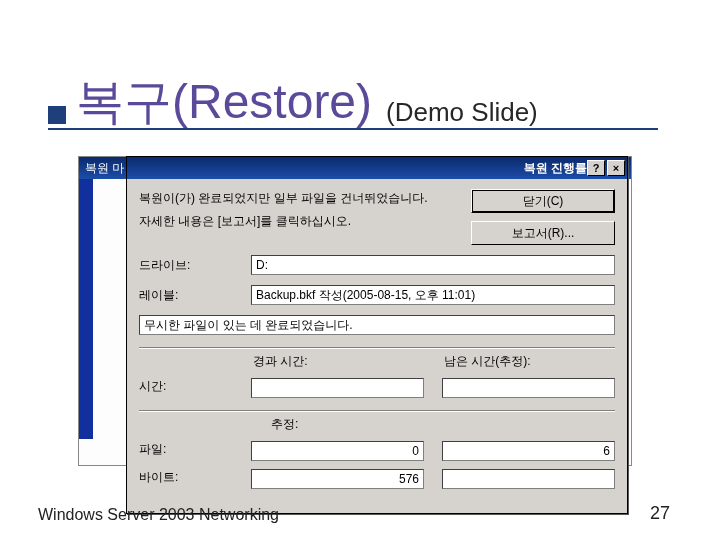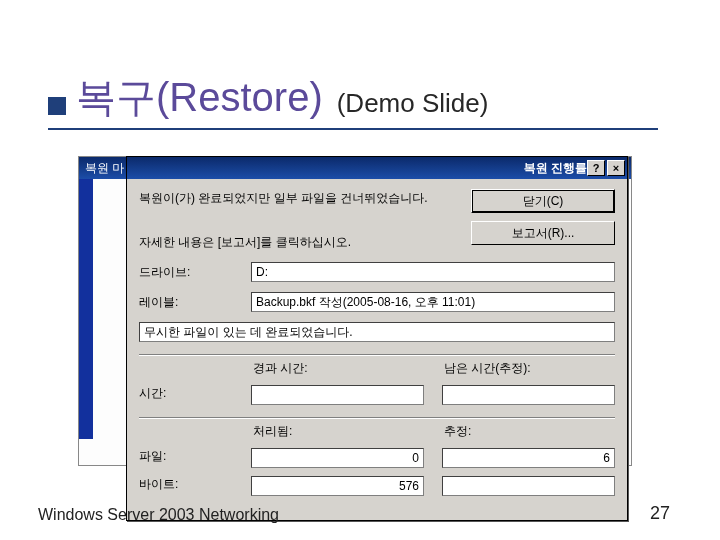--- a/index.html
+++ b/index.html
@@ -26,21 +26,21 @@
     margin-bottom: 10px;
   }
   .slide-header .line {
     position: absolute;
     top: 58px;
     left: 0;
     width: 610px;
     border-top: 2px solid #1f3f7a;
   }
   .slide-title-a {
-    font-size: 40px;
+    font-size: 48px;
     color: #5b4a9a;
     font-weight: 400;
   }
   .slide-title-b {
     font-size: 26px;
     color: #272727;
     margin-left: 14px;
     padding-bottom: 6px;
   }
   .footer-left {
@@ -212,35 +212,35 @@
     <span>복원 진행률</span>
     <div class="dlg-title-buttons">
       <div class="dlg-tbtn">?</div>
       <div class="dlg-tbtn">×</div>
     </div>
   </div>
   <div class="dlg-body">
     <div class="top-row">
       <div class="msg-col">
         <div class="msg-line">복원이(가) 완료되었지만 일부 파일을 건너뛰었습니다.</div>
-        <div class="msg-line" style="margin-top:29px">자세한 내용은 [보고서]를 클릭하십시오.</div>
+        <div class="msg-line" style="margin-top:8px">자세한 내용은 [보고서]를 클릭하십시오.</div>
       </div>
       <div class="btn-col">
         <div class="btn default">닫기(C)</div>
         <div class="btn">보고서(R)...</div>
       </div>
     </div>
 
     <div class="field-row">
       <div class="field-label">드라이브:</div>
       <div class="field-value">D:</div>
     </div>
     <div class="field-row">
       <div class="field-label">레이블:</div>
-      <div class="field-value">Backup.bkf 작성(2005-08-16, 오후 11:01)</div>
+      <div class="field-value">Backup.bkf 작성(2005-08-15, 오후 11:01)</div>
     </div>
     <div class="field-row">
       <div class="field-value">무시한 파일이 있는 데 완료되었습니다.</div>
     </div>
 
     <div class="sep"></div>
 
     <div class="headers">
       <div class="spacer"></div>
       <div class="hl">경과 시간:</div>
@@ -251,21 +251,20 @@
       <div class="ml">시간:</div>
       <div class="fld"></div>
       <div class="gap"></div>
       <div class="fld"></div>
     </div>
 
     <div class="sep"></div>
 
     <div class="headers">
       <div class="spacer"></div>
-      <div class="hl">처리됨:</div>
       <div class="hgap"></div>
       <div class="hr">추정:</div>
     </div>
     <div class="mini-label-row">
       <div class="ml">파일:</div>
       <div class="fld">0</div>
       <div class="gap"></div>
       <div class="fld">6</div>
     </div>
     <div class="mini-label-row">

